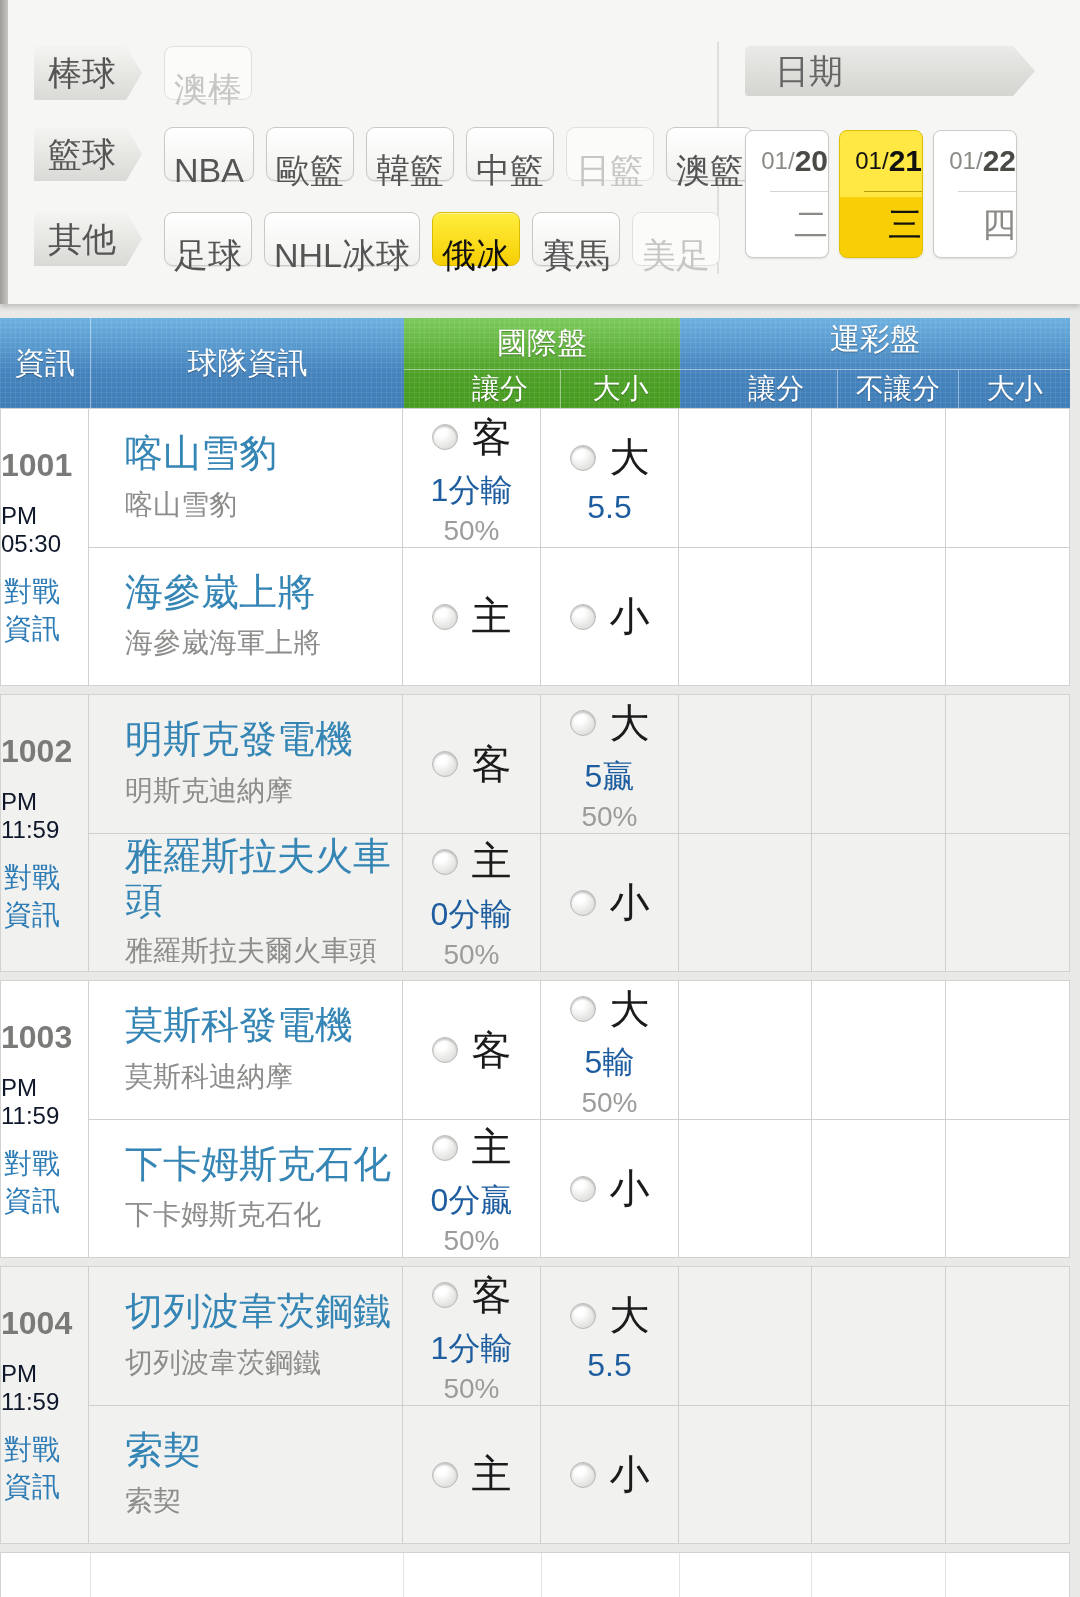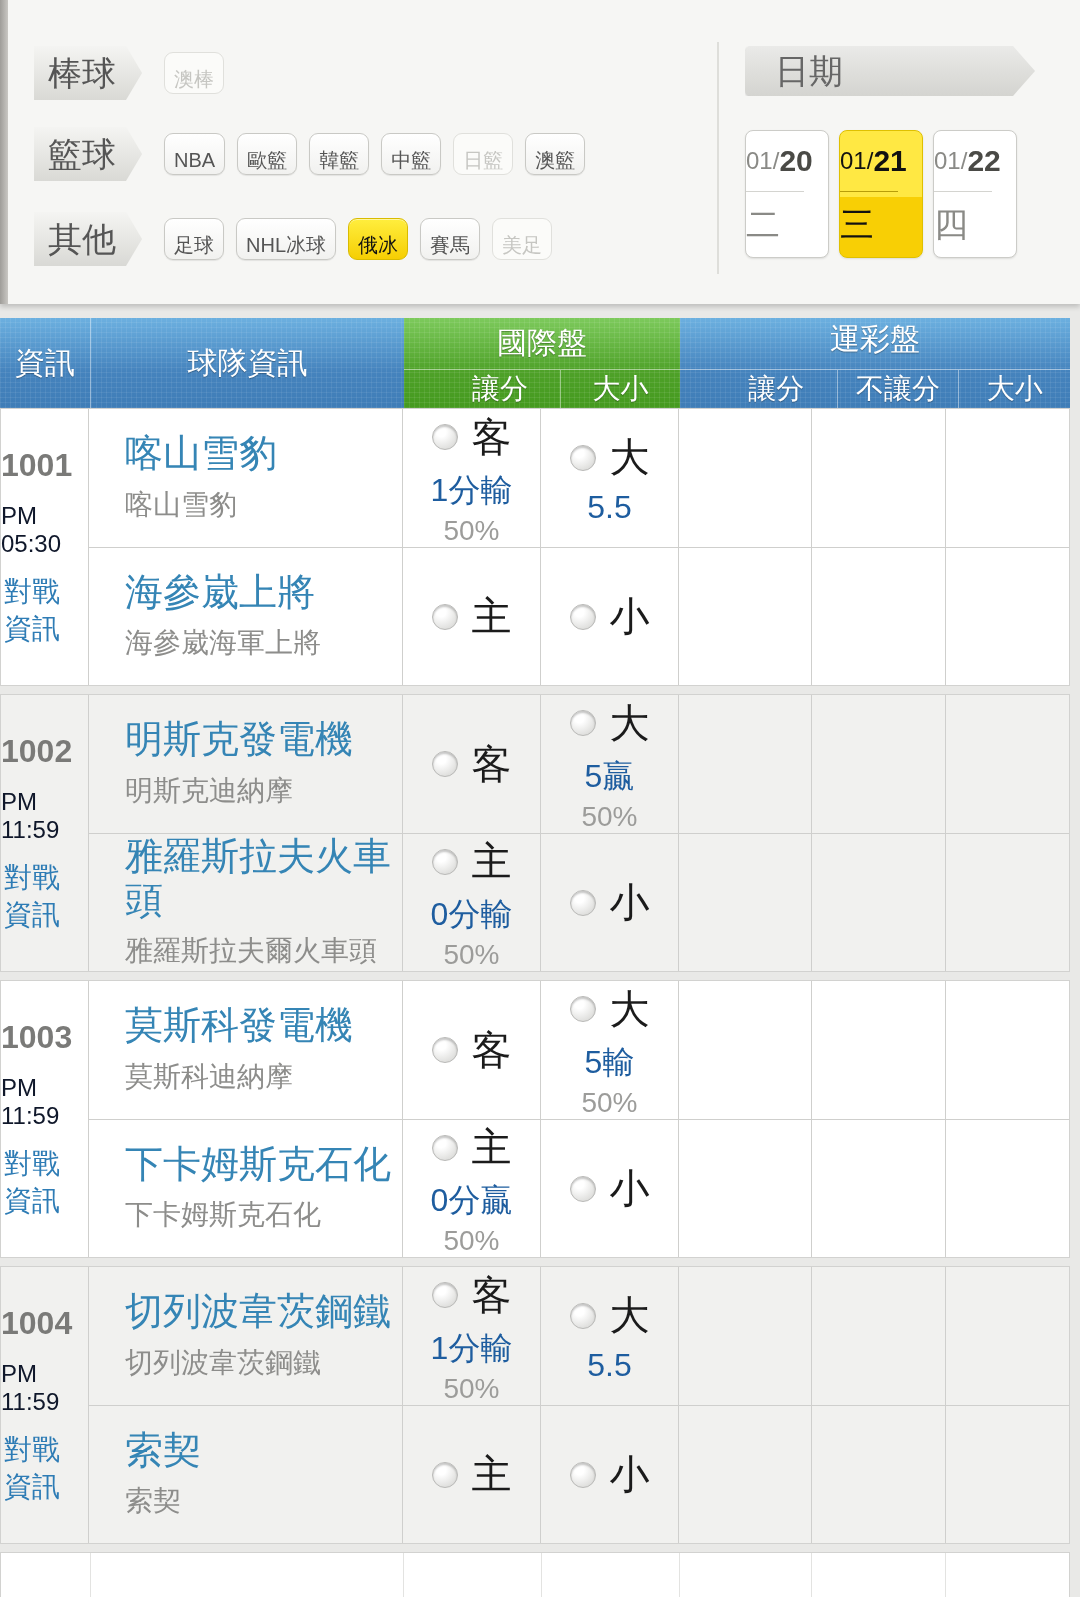--- a/index.html
+++ b/index.html
@@ -29,22 +29,22 @@
   .fgroup.g2{top:212px;}
   .ftag{
     height:54px;line-height:54px;padding:0 26px 0 14px;
     font-size:34px;color:#555;
     background:linear-gradient(180deg,#f4f4f2,#d9d9d5);
     clip-path:polygon(0 0,calc(100% - 16px) 0,100% 50%,calc(100% - 16px) 100%,0 100%);
     filter:drop-shadow(0 1px 1px rgba(0,0,0,.25));
     margin-right:22px;white-space:nowrap;
   }
   .fbtn{
-    height:42px;line-height:52px;padding:0 9px;margin-right:12px;
-    font-size:20px;color:#555;white-space:nowrap;
+    height:54px;line-height:52px;padding:16px 9px;margin-right:12px;
+    font-size:34px;color:#555;white-space:nowrap;
     background:linear-gradient(180deg,#ffffff,#f1f1ef);
     border:1px solid #c9c9c5;border-radius:9px;
     box-shadow:0 1px 1px rgba(0,0,0,.08);
     display:inline-block;box-sizing:border-box;
   }
   .fbtn.disabled{
     color:#c6c6c2;border-color:#e0e0dc;
     background:#fbfbf9;box-shadow:none;
   }
   .fbtn.selected{
@@ -59,21 +59,21 @@
     background:linear-gradient(180deg,#eaeae8,#d4d4d0);
     clip-path:polygon(0 0,calc(100% - 22px) 0,100% 50%,calc(100% - 22px) 100%,0 100%);
     filter:drop-shadow(0 1px 1px rgba(0,0,0,.2));
     border-radius:6px 0 0 6px;box-sizing:border-box;
   }
   .date-row{position:absolute;left:745px;top:130px;display:flex;}
   .dcard{
     width:84px;height:128px;margin-right:10px;
     background:#fff;border:1px solid #ccccc8;border-radius:8px;
     box-shadow:0 1px 2px rgba(0,0,0,.1);
-    display:flex;flex-direction:column;align-items:flex-start;box-sizing:border-box;
+    display:flex;flex-direction:column;align-items:flex-end;box-sizing:border-box;
   }
   .dcard .dtop{height:60px;display:flex;align-items:center;justify-content:center;}
   .dcard .dprefix{font-size:24px;color:#8a8a86;}
   .dcard .dday{font-size:30px;font-weight:bold;color:#4a4a46;}
   .dcard .dline{width:58px;height:1px;background:#d4d4d0;}
   .dcard .dweek{flex:1;display:flex;align-items:center;justify-content:center;font-size:34px;color:#8a8a86;}
   .dcard.selected{
     background:linear-gradient(180deg,#ffe843 52%,#f8cf05 52%);
     border-color:#dfc000;
   }

